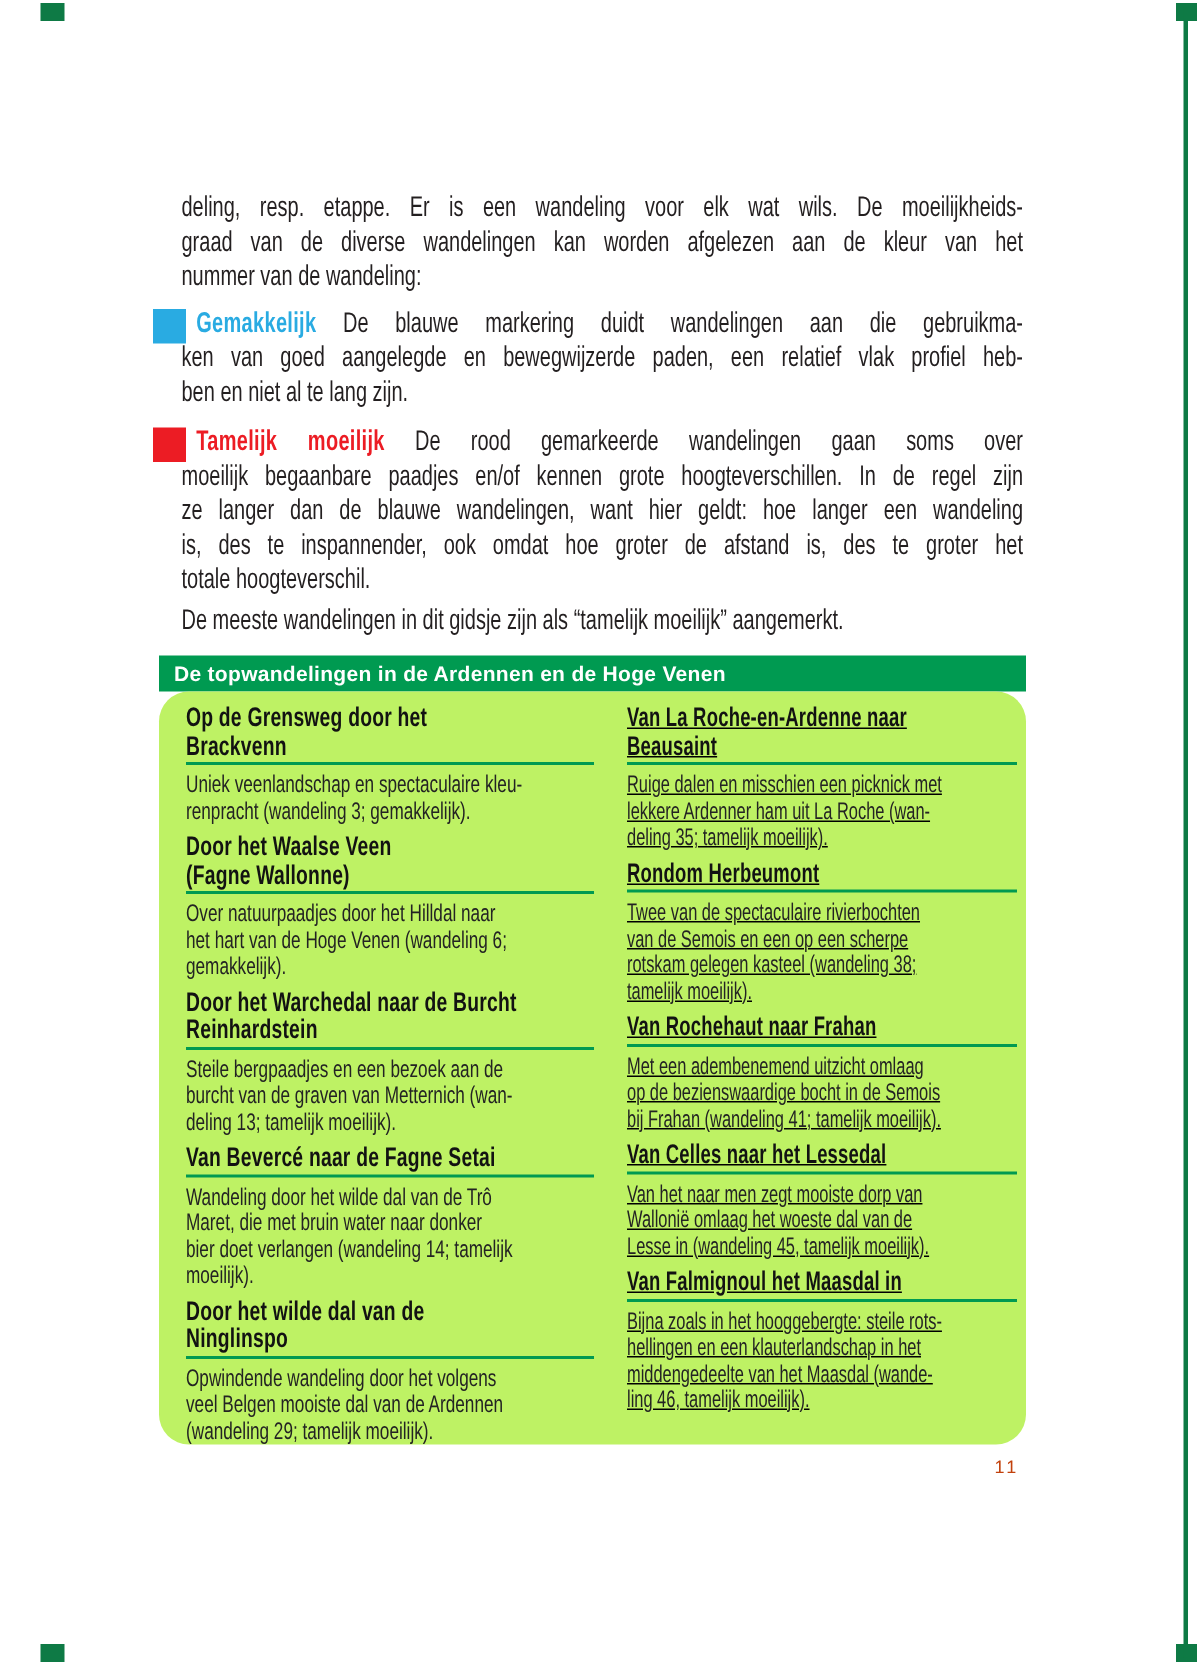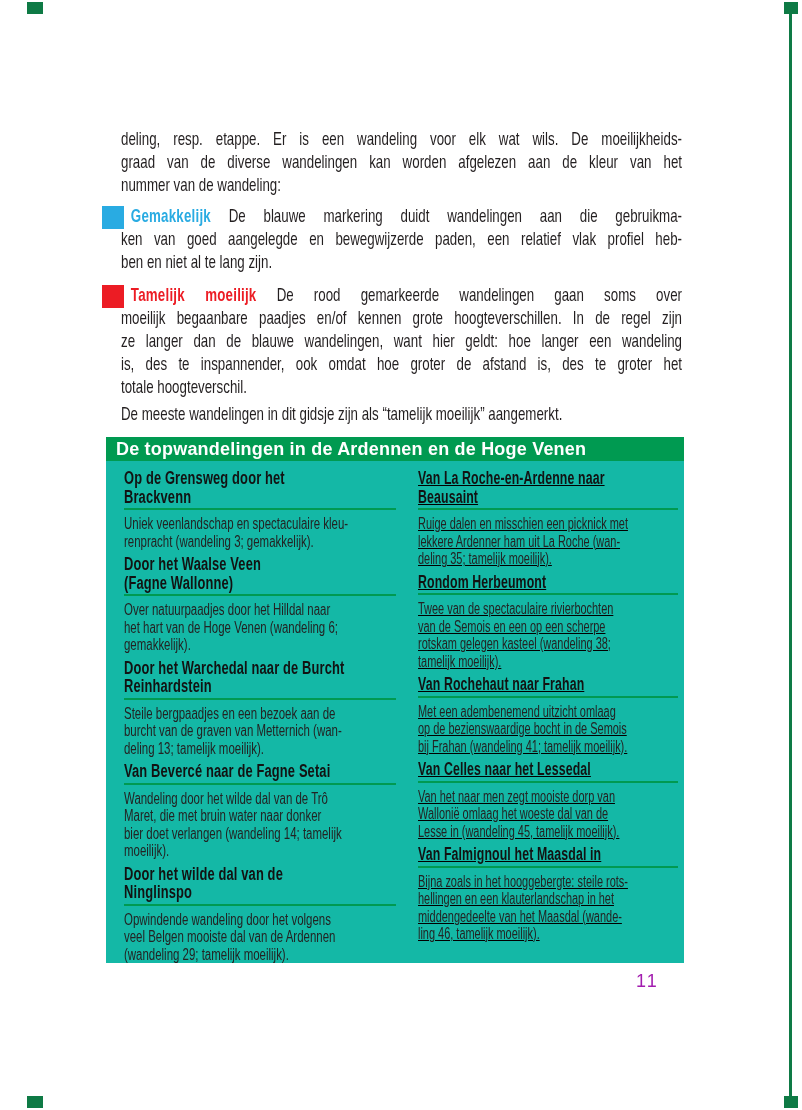--- a/index.html
+++ b/index.html
@@ -29,38 +29,38 @@
   .para.p4{top:402px;}
   .ln{font-size:19px;line-height:23px;color:#231f20;
       text-align:justify;text-align-last:justify;white-space:normal;}
   .ln.last{text-align-last:left;}
   .ln.first{padding-left:14px;}
   .plabel{font-weight:700;letter-spacing:0.3px;}
 
   
   .topbox{position:absolute;left:106px;top:437px;width:578px;}
   .topbox-header{height:24px;background:#009a51;color:#ffffff;font-weight:700;
-                 font-size:18px;line-height:25px;padding-left:10px;letter-spacing:0.2px;
+                 font-size:14px;line-height:25px;padding-left:10px;letter-spacing:0.2px;
                  overflow:hidden;white-space:nowrap;}
-  .topbox-body{height:494px;background:#14b8a6;display:flex;
-               padding:8px 6px 0 18px;box-sizing:content-box;overflow:hidden;}
+  .topbox-body{height:494px;background:#bef264;display:flex;
+               padding:8px 6px 0 18px;box-sizing:content-box;overflow:hidden;border-radius:20px;}
   .col{overflow:visible;}
   .col.left{width:272px;margin-right:22px;}
   .col.right{width:260px;text-decoration:underline;}
   .colscale{width:380px;transform-origin:0 0;}
   .col.left  .colscale{transform:scaleX(0.7158);}
   .col.right .colscale{transform:scaleX(0.6842);}
 
   .item{margin-bottom:5px;}
   .hln{font-weight:700;font-size:18px;line-height:18.5px;letter-spacing:0.2px;
        color:#121212;white-space:nowrap;}
   .rule{height:2px;background:#009a51;margin:2px 0 5px 0;}
   .bln{font-size:16px;line-height:17.5px;color:#232323;white-space:nowrap;}
 
-  .pagenum{position:absolute;left:636px;top:971px;font-size:18px;color:#a21caf;
+  .pagenum{position:absolute;left:663px;top:971px;font-size:12px;color:#c2410c;
            letter-spacing:2px;}
 </style>
 </head>
 <body>
 
 <div class="page">
 
   <div class="mark tl"></div>
   <div class="mark tr"></div>
   <div class="mark bl"></div>

